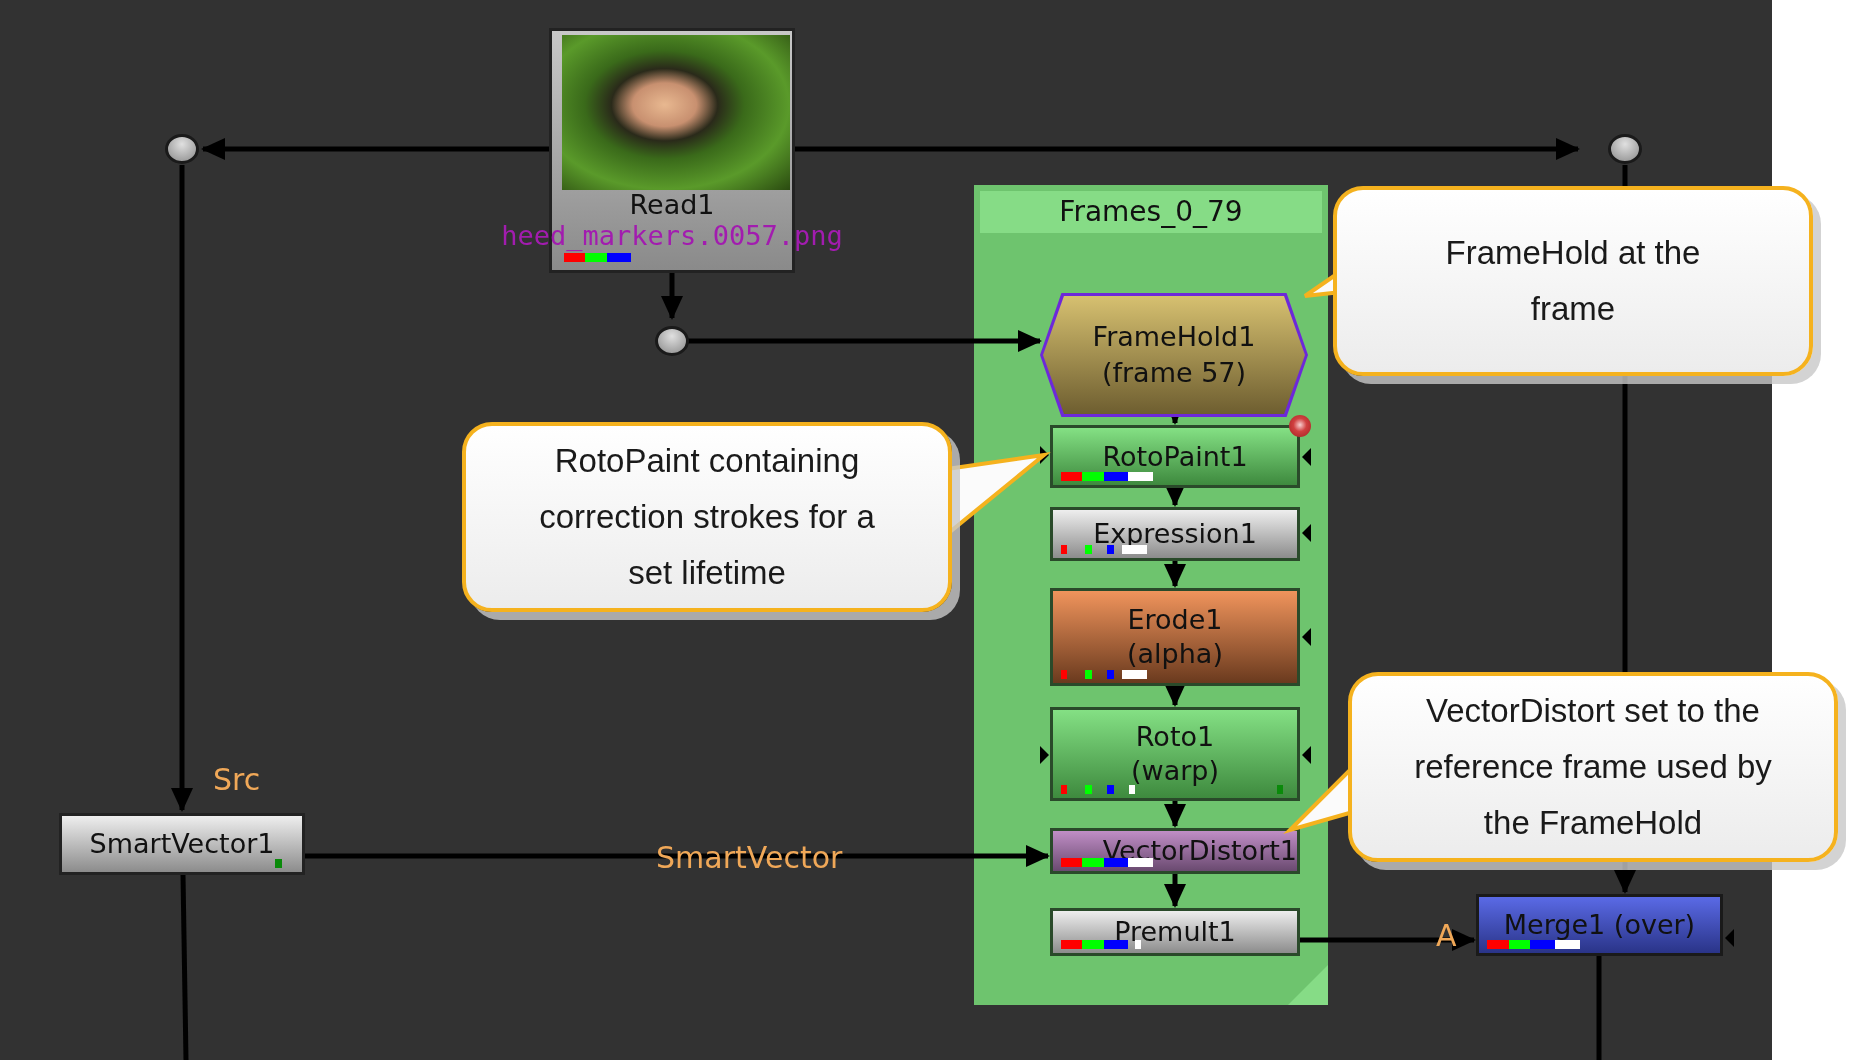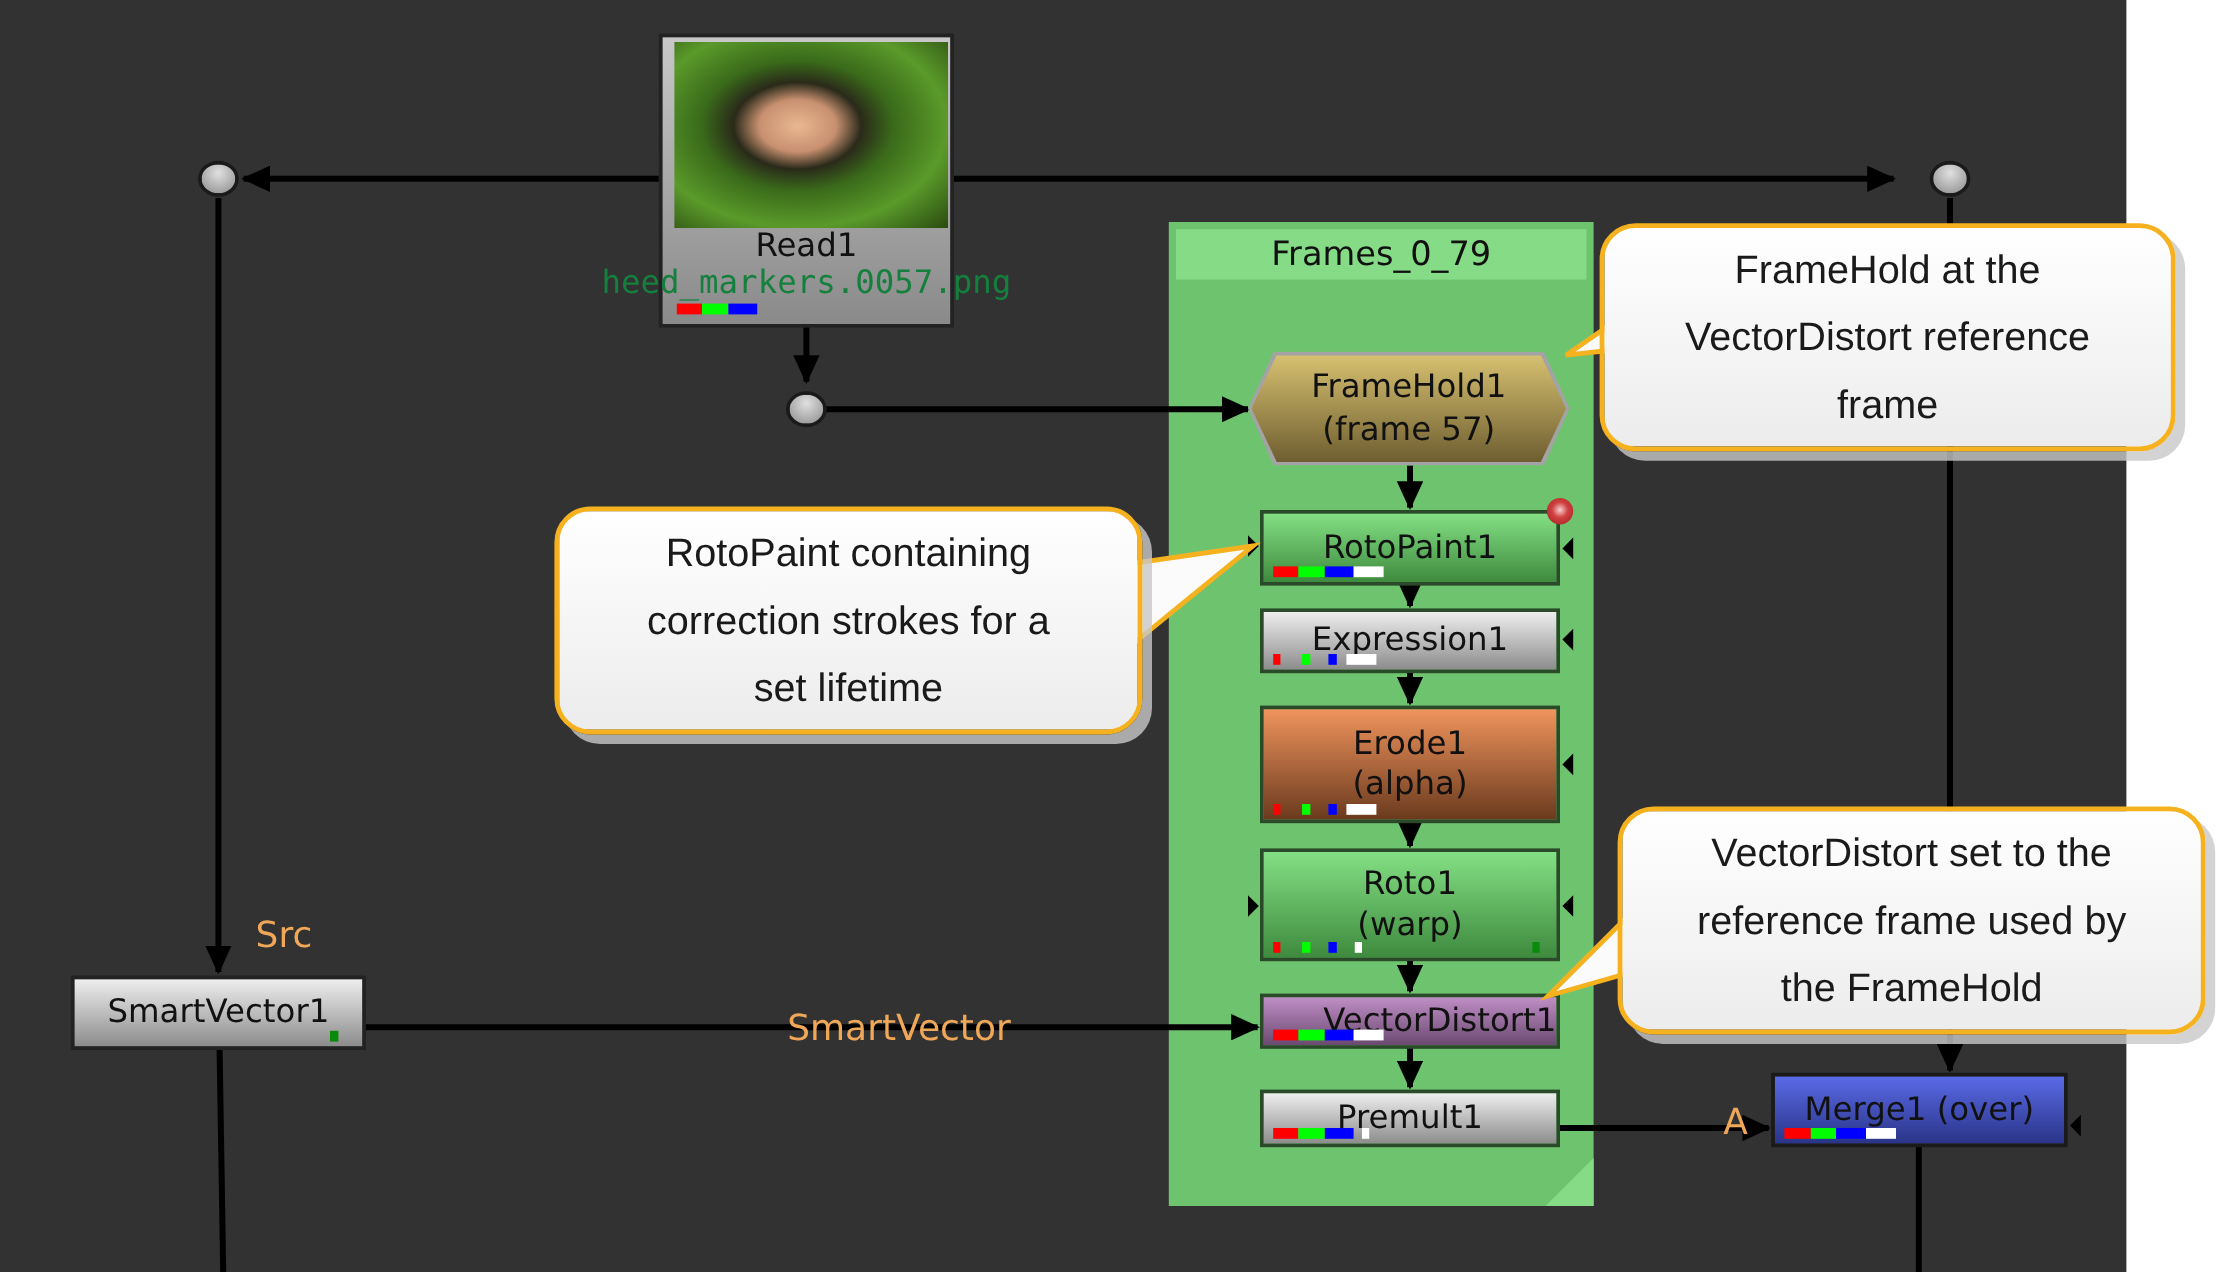--- a/index.html
+++ b/index.html
@@ -71,23 +71,23 @@
 
 <div class="node" style="left:549px;top:28px;width:246px;height:245px;background:linear-gradient(#c8c8c8,#8a8a8a);border-color:#222;justify-content:flex-end;padding-bottom:48px;">
   <div style="position:absolute;left:10px;top:4px;width:228px;height:155px;background:radial-gradient(ellipse at 45% 45%, #e8b890 0%, #c89070 18%, #2a2a1a 30%, #3a6a1a 45%, #5a9a2a 70%, #2a4a10 100%);"></div>
   <div style="position:relative;font-size:27px;">Read1</div>
   <div class="chan" style="left:12px;bottom:8px;">
     <span style="width:21px;background:#f00"></span>
       <span style="width:22px;background:#0f0"></span>
       <span style="width:24px;background:#00f"></span>
   </div>
 </div>
-<div style="position:absolute;left:452px;top:220px;width:440px;text-align:center;font-size:27px;color:#15803d;font-family:'DejaVu Sans Mono',monospace;">heed_markers.0057.png</div>
-
-<div style="position:absolute;left:1040px;top:293px;width:268px;height:95px;background:#a3a3a3;clip-path:polygon(8% 0,92% 0,100% 50%,92% 100%,8% 100%,0 50%);">
+<div style="position:absolute;left:452px;top:220px;width:440px;text-align:center;font-size:27px;color:#a21caf;font-family:'DejaVu Sans Mono',monospace;">heed_markers.0057.png</div>
+
+<div style="position:absolute;left:1040px;top:293px;width:268px;height:124px;background:#6d28d9;clip-path:polygon(8% 0,92% 0,100% 50%,92% 100%,8% 100%,0 50%);">
   <div style="position:absolute;left:3px;top:3px;right:3px;bottom:3px;background:linear-gradient(#d6c070,#6e5e30);clip-path:polygon(8% 0,92% 0,100% 50%,92% 100%,8% 100%,0 50%);display:flex;flex-direction:column;justify-content:center;align-items:center;font-size:27px;line-height:36px;color:#111;">
     <div>FrameHold1</div>
     <div>(frame 57)</div>
   </div>
 </div>
 
 <div class="node" style="left:1050px;top:425px;width:250px;height:63px;background:linear-gradient(#84e084,#3e8a3e);">
   <div>RotoPaint1</div>
   <div class="chan">
     <span style="width:21px;background:#f00"></span>
@@ -189,21 +189,20 @@
 
 <svg style="position:absolute;left:0;top:0;width:1852px;height:1060px;pointer-events:none;">
   <polygon points="1305,296 1360,258 1360,290" fill="#fbfbfb" stroke="#f5b21e" stroke-width="4"></polygon>
   <polygon points="1044,455 940,470 940,540" fill="#fbfbfb" stroke="#f5b21e" stroke-width="4"></polygon>
   <polygon points="1290,830 1360,760 1360,810" fill="#fbfbfb" stroke="#f5b21e" stroke-width="4"></polygon>
 </svg>
 
 <div class="callout" style="left:1333px;top:186px;width:480px;height:190px;">
   <div>
     <div>FrameHold at the</div>
-    <div>VectorDistort reference</div>
     <div>frame</div>
   </div>
 </div>
 
 <div class="callout" style="left:462px;top:422px;width:490px;height:190px;">
   <div>
     <div>RotoPaint containing</div>
     <div>correction strokes for a</div>
     <div>set lifetime</div>
   </div>

